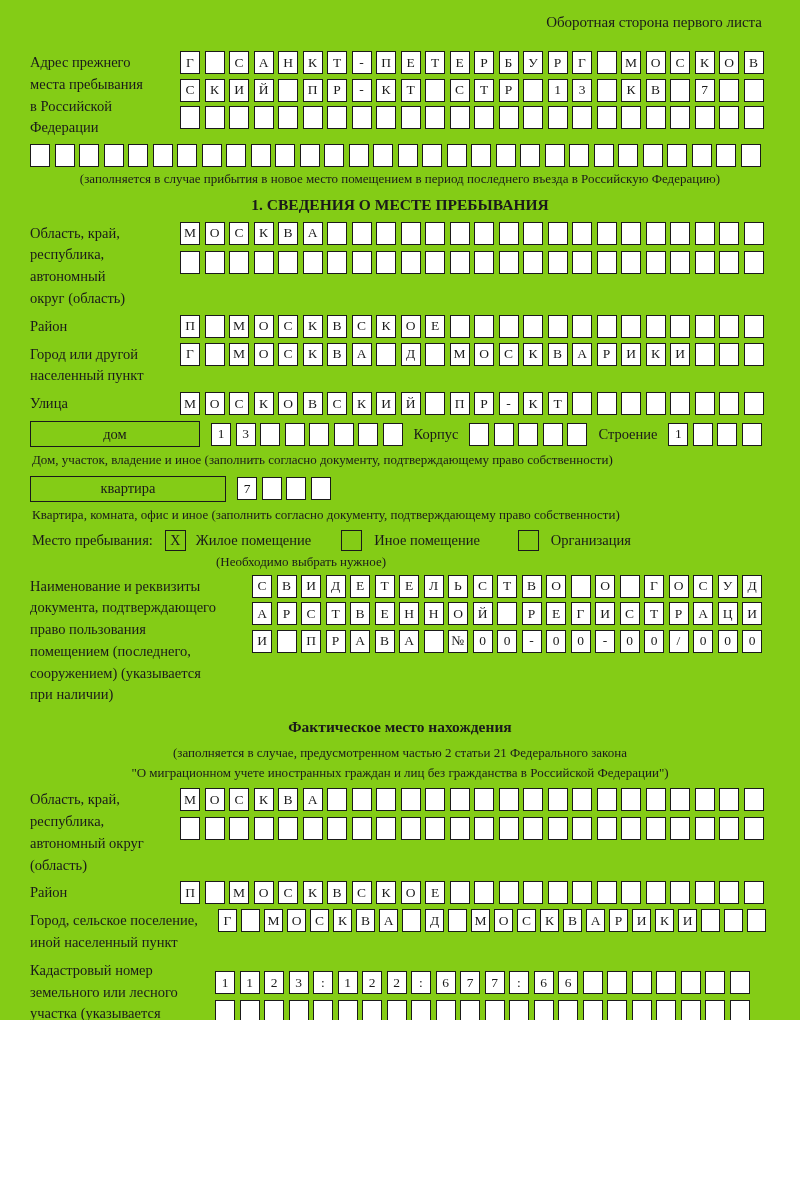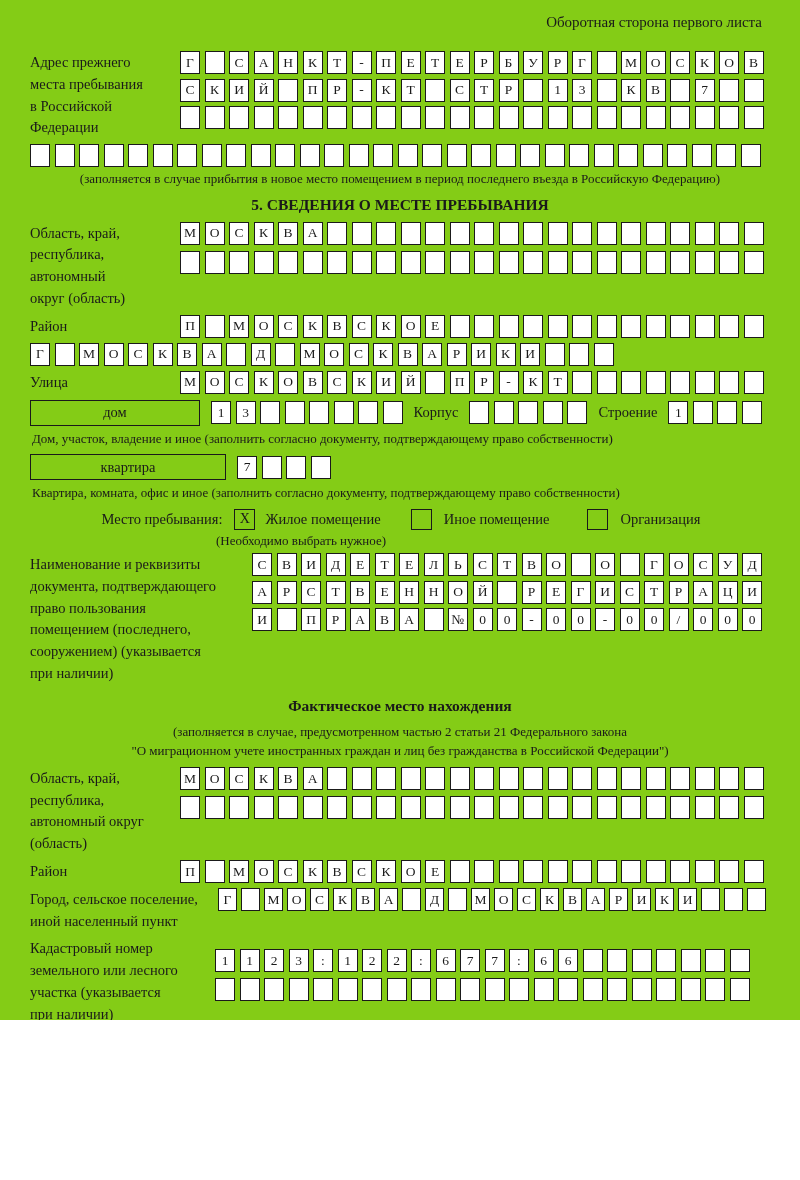--- a/index.html
+++ b/index.html
@@ -34,21 +34,21 @@
 
   .domrow{display:flex; align-items:center; gap:11px; margin:6px 0 4px 0;}
   .wbox{
     box-sizing:border-box; flex:none; width:170px; height:26px;
     border:1.8px solid #1a1a1a; display:flex; align-items:center; justify-content:center;
     font-size:14.5px;
   }
   .wbox.kv{width:196px; }
   .inlbl{font-size:14.5px; flex:none;}
 
-  .cbrow{display:flex; align-items:center; font-size:14.5px; margin:4px 0 2px 2px;justify-content:center;}
+  .cbrow{display:flex; align-items:center; font-size:14.5px; margin:4px 0 2px 2px;}
   .cb{
     box-sizing:border-box; flex:none; width:21px; height:21px;
     border:1.8px solid #1a1a1a; display:flex; align-items:center; justify-content:center;
     font-size:14px;
   }
   .cbrow .cap{flex:none;}
   .sp10{margin-left:10px;} .sp12{margin-left:12px;} .sp30{margin-left:30px;} .sp38{margin-left:38px;}
   .choose{margin-left:186px; margin-bottom:4px;}
 
   .facttitle{margin-top:12px;}
@@ -177,21 +177,21 @@
       <span class="cell"></span>
       <span class="cell"></span>
       <span class="cell"></span>
       <span class="cell"></span>
       <span class="cell"></span>
       <span class="cell"></span>
       <span class="cell"></span>
     </div>
   <div class="note center">(заполняется в случае прибытия в новое место помещением в период последнего въезда в Российскую Федерацию)</div>
 
-  <div class="sect">5. СВЕДЕНИЯ О МЕСТЕ ПРЕБЫВАНИЯ</div>
+  <div class="sect">1. СВЕДЕНИЯ О МЕСТЕ ПРЕБЫВАНИЯ</div>
 
   <div class="lrow">
     <div class="lbl">Область, край,
 республика,
 автономный
 округ (область)</div>
     <div class="cstack loose">
       <div class="crow">
           <span class="cell">М</span>
           <span class="cell">О</span>
@@ -271,20 +271,22 @@
         <span class="cell"></span>
         <span class="cell"></span>
         <span class="cell"></span>
         <span class="cell"></span>
         <span class="cell"></span>
         <span class="cell"></span>
       </div>
   </div>
 
   <div class="lrow">
+    <div class="lbl">Город или другой
+населенный пункт</div>
     <div class="crow">
         <span class="cell">Г</span>
         <span class="cell"></span>
         <span class="cell">М</span>
         <span class="cell">О</span>
         <span class="cell">С</span>
         <span class="cell">К</span>
         <span class="cell">В</span>
         <span class="cell">А</span>
         <span class="cell"></span>

